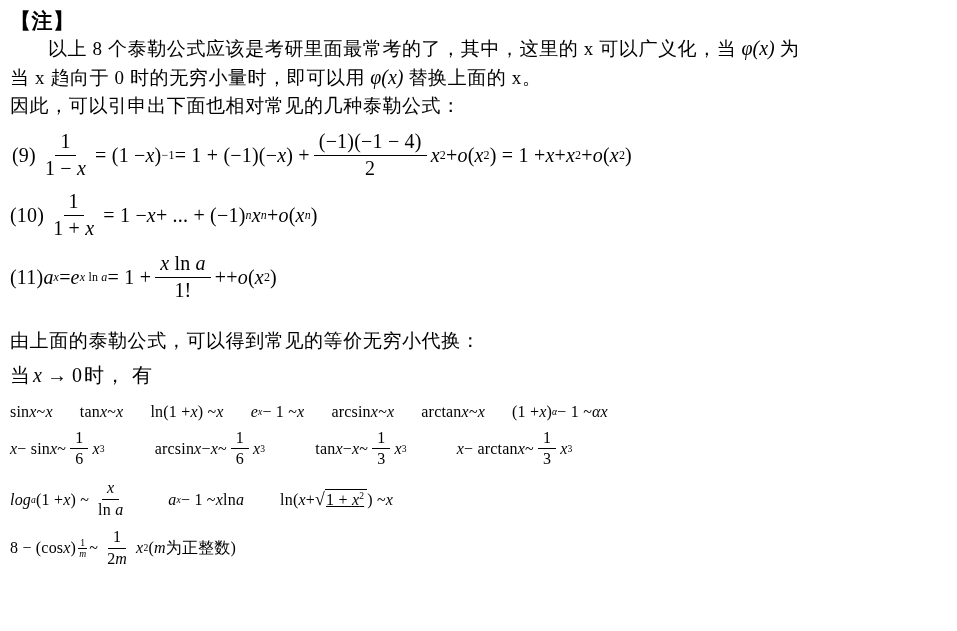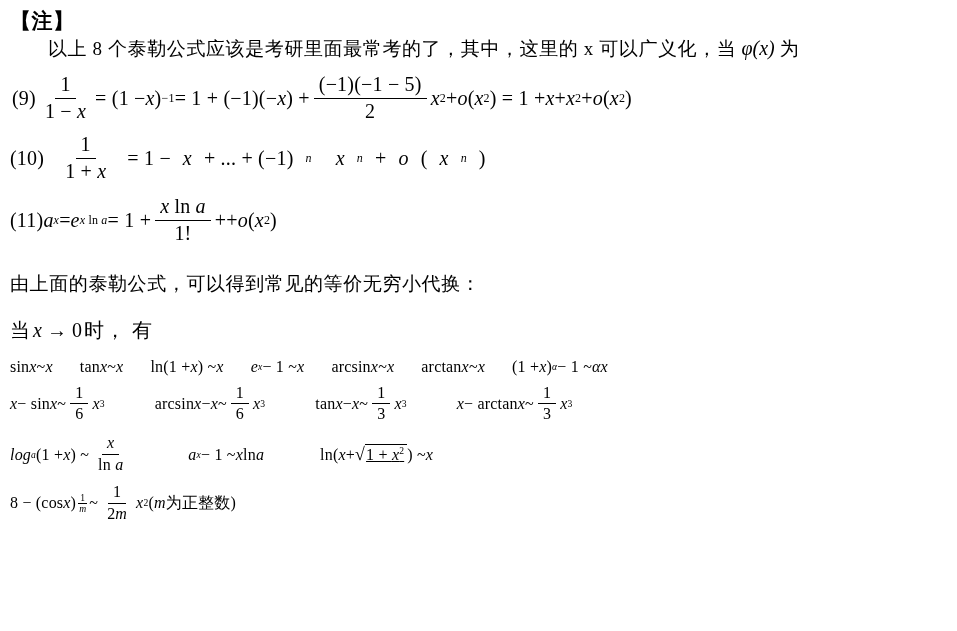--- a/index.html
+++ b/index.html
@@ -31,61 +31,63 @@
   }
   .frac .num{display:block;padding:0 5px 1px 5px;border-bottom:1.5px solid #000;}
   .frac .den{display:block;padding:1px 5px 0 5px;}
   sup .frac{vertical-align:0.05em;margin:0 1px;line-height:1.05;}
   sup .frac .num{padding:0 2px 0 2px;border-bottom:1px solid #000;}
   sup .frac .den{padding:0 2px;}
   .sqrt{display:inline-flex;align-items:stretch;white-space:nowrap;}
   .sqrt .rad{font-size:1.12em;align-self:flex-end;}
   .sqrt .bar{border-top:1.5px solid #000;padding:1px 3px 0 1px;text-decoration:underline;}
   .f9{margin:10px 0 0 2px;}
-  .f10{margin:10px 0 0 0;gap:12px;}
+  .f10{margin:10px 0 0 0;}
   .f11{margin:12px 0 0 0;}
   .p4{margin-top:24px;}
-  .p5{margin-top:18px;font-size:20px;letter-spacing:1px;}
+  .p5{margin-top:6px;font-size:20px;letter-spacing:1px;}
   .p5 .inline-math{margin:0 2px;}
   .equiv-row{
     display:flex;align-items:center;font-size:16px;letter-spacing:0.2px;
     white-space:nowrap;
   }
   .equiv-item{display:inline-flex;align-items:center;white-space:nowrap;}
   .row1{margin-top:14px;column-gap:27px;}
   .row2{margin-top:8px;column-gap:50px;}
-  .row3{margin-top:10px;column-gap:56px;}
+  .row3{margin-top:10px;column-gap:36px;}
   .row4{margin-top:8px;}
 </style>
 </head>
 <body>
 
 <div class="page">
 
   <div class="heading">【注】</div>
 
   <p class="cnline indent"><span>以上 8 个泰勒公式应该是考研里面最常考的了，其中，这里的 x 可以广义化，当</span><span class="inline-math">φ(x)</span><span>为</span></p>
 
-
+  <p class="cnline"><span>当 x 趋向于 0 时的无穷小量时，即可以用</span><span class="inline-math">φ(x)</span><span>替换上面的 x。</span></p>
+
+  <p class="cnline">因此，可以引申出下面也相对常见的几种泰勒公式：</p>
 
   <div class="formula f9">
       <span class="mr">(9) </span>
       <span class="frac">
         <span class="num"><span class="mr">1</span></span>
         <span class="den"><span class="mr">1 − </span><span class="mi">x</span></span>
       </span>
       <span class="mr"> = (1 − </span>
       <span class="mi">x</span>
       <span class="mr">)</span>
       <sup><span class="mr">−1</span></sup>
       <span class="mr"> = 1 + (−1)(−</span>
       <span class="mi">x</span>
       <span class="mr">) + </span>
       <span class="frac">
-        <span class="num"><span class="mr">(−1)(−1 − 5)</span></span>
+        <span class="num"><span class="mr">(−1)(−1 − 4)</span></span>
         <span class="den"><span class="mr">2</span></span>
       </span>
       <span class="mi">x</span>
       <sup><span class="mr">2</span></sup>
       <span class="mr"> + </span>
       <span class="mi">o</span>
       <span class="mr">(</span>
       <span class="mi">x</span>
       <sup><span class="mr">2</span></sup>
       <span class="mr">) = 1 + </span>

